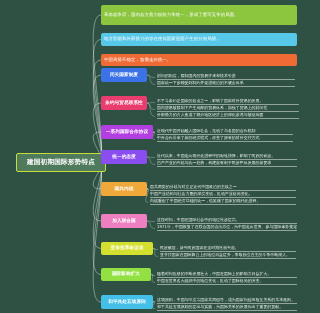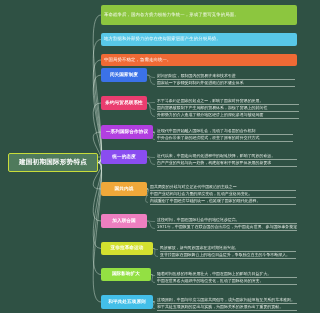--- a/index.html
+++ b/index.html
@@ -82,21 +82,21 @@
       <path d="M98,162.5 C112,162.5 79,248.5 101,248.5" fill="none" stroke="rgba(225,238,228,.72)" stroke-width=".6"></path>
       <path d="M153,248.5 C158,248.5 151,249.5 158,249.5" fill="none" stroke="rgba(225,238,228,.6)" stroke-width=".5"></path>
       <path d="M153,248.5 C158,248.5 151,256.5 158,256.5" fill="none" stroke="rgba(225,238,228,.6)" stroke-width=".5"></path>
       <path d="M98,162.5 C112,162.5 79,274.5 101,274.5" fill="none" stroke="rgba(225,238,228,.72)" stroke-width=".6"></path>
       <path d="M151,274.5 C156,274.5 148,275.5 155,275.5" fill="none" stroke="rgba(225,238,228,.6)" stroke-width=".5"></path>
       <path d="M151,274.5 C156,274.5 148,282.5 155,282.5" fill="none" stroke="rgba(225,238,228,.6)" stroke-width=".5"></path>
       <path d="M98,162.5 C112,162.5 79,302 101,302" fill="none" stroke="rgba(225,238,228,.72)" stroke-width=".6"></path>
       <path d="M153,302 C158,302 148,301.5 155,301.5" fill="none" stroke="rgba(225,238,228,.6)" stroke-width=".5"></path>
       <path d="M153,302 C158,302 148,308.5 155,308.5" fill="none" stroke="rgba(225,238,228,.6)" stroke-width=".5"></path>
     </svg>
-<div class="node root" style="left: 8px; top: 153px; width: 90px; height: 19px; background: rgb(79, 122, 92); border-color: rgb(200, 221, 58);">
+<div class="node root" style="left: 16px; top: 153px; width: 90px; height: 19px; background: rgb(79, 122, 92); border-color: rgb(200, 221, 58);">
       <span>建国初期国际形势特点</span>
     </div>
     <div class="node wide" style="left: 101px; top: 5px; width: 196px; height: 20px; background: rgb(140, 198, 63);">
       <span>革命战争后，国内各方势力纷纷力争统一，形成了重写竞争的局面。</span>
     </div>
     <div class="node wide" style="left: 101px; top: 33px; width: 196px; height: 13px; background: rgb(88, 200, 232);">
       <span>地方割据和外部势力的存在使得国家层面产生的分裂局势。</span>
     </div>
     <div class="node wide" style="left: 101px; top: 54px; width: 196px; height: 12px; background: rgb(239, 106, 53);">
       <span>中国局势不稳定，急需走向统一。</span>

